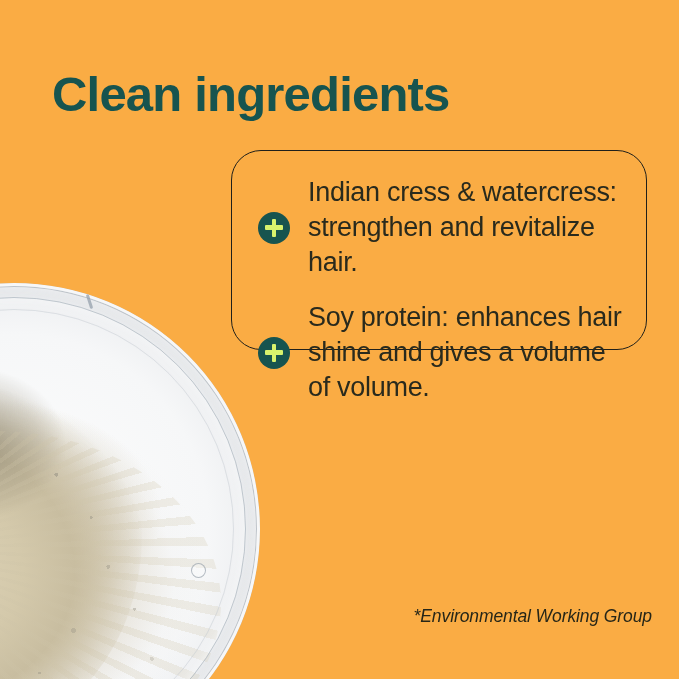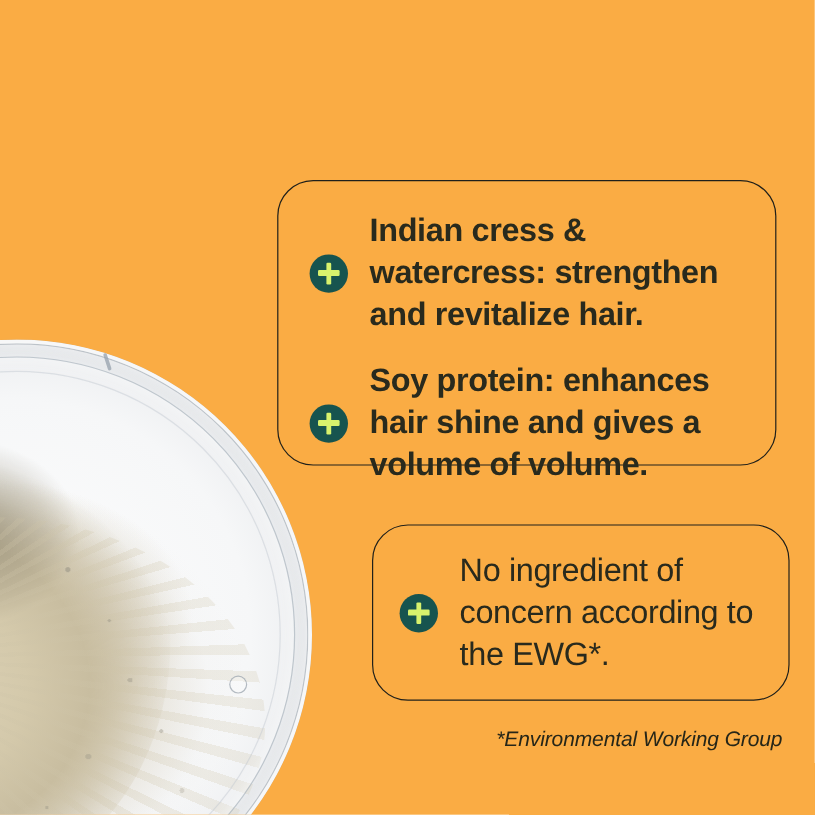--- a/index.html
+++ b/index.html
@@ -154,23 +154,22 @@
   .info-card {
     position: absolute;
     border: 1.6px solid #20201a;
     border-radius: 30px;
     box-sizing: border-box;
   }
   #card-ingredients {
     left: 231px;
     top: 150px;
     width: 416px;
-    height: 238px;
+    height: 200px;
     padding: 24px 18px 24px 26px;
-    font-weight: bold;
   }
   #card-ewg {
     left: 310px;
     top: 437px;
     width: 348px;
     height: 147px;
     padding: 20px 18px 20px 22px;
   }
 
   .bullet-row {
@@ -235,37 +234,31 @@
     <div class="powder-mound"></div>
     <div class="powder-streaks"></div>
     <div class="powder-dust"></div>
     <div class="rim-inner2"></div>
     <div class="rim-inner"></div>
     <div class="rim-outer"></div>
     <div class="dish-bubble"></div>
     <div class="dish-notch"></div>
   </div>
 
+  <h1 id="page-title">Clean ingredients</h1>
 
   <div class="info-card" id="card-ingredients">
 
     <div class="bullet-row">
       <span class="plus-badge"></span>
       <span class="bullet-text">Indian cress &amp; watercress: strengthen and revitalize hair.</span>
     </div>
 
     <div class="bullet-row">
       <span class="plus-badge"></span>
       <span class="bullet-text">Soy protein: enhances hair shine and gives a volume of volume.</span>
     </div>
   </div>
 
-  <div class="info-card" id="card-ewg">
-
-    <div class="bullet-row">
-      <span class="plus-badge"></span>
-      <span class="bullet-text">No ingredient of concern according to the EWG*.</span>
-    </div>
-  </div>
 
   <div id="footnote">*Environmental Working Group</div>
 
 </div>
 
 </body></html>

